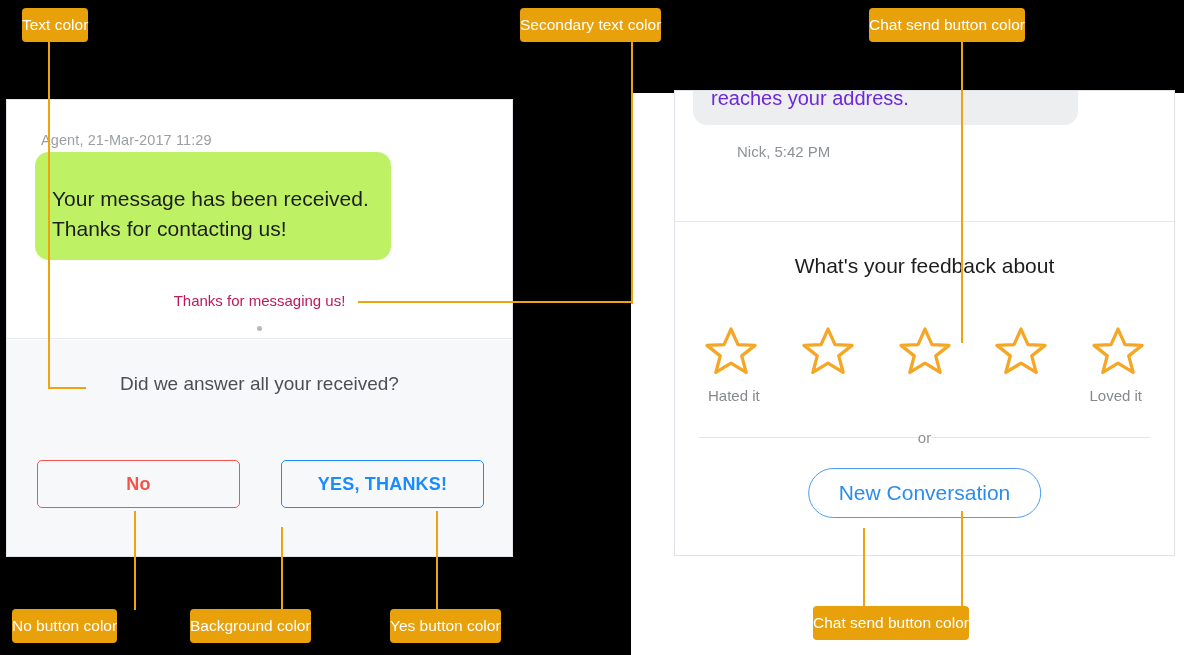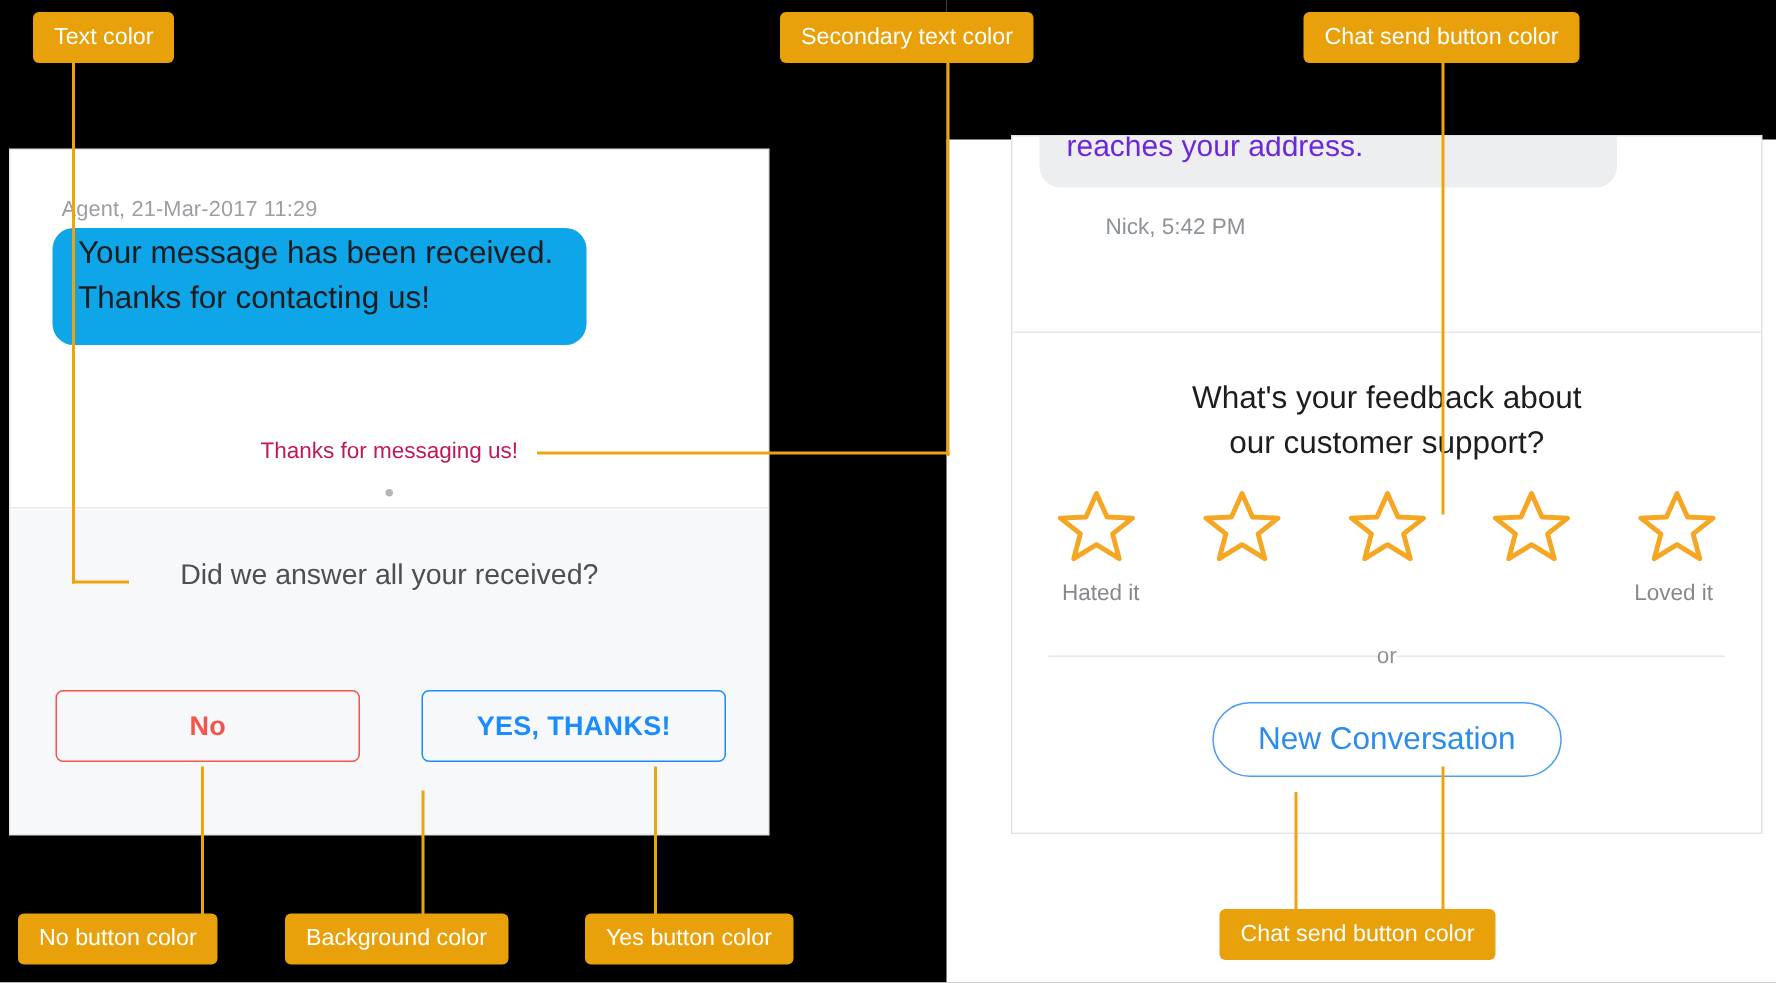--- a/index.html
+++ b/index.html
@@ -49,23 +49,23 @@
     font-size: 14.5px;
     color: #9b9fa3;
     letter-spacing: 0.1px;
   }
   .bubble {
     position: absolute;
     left: 28px;
     top: 52px;
     width: 356px;
     box-sizing: border-box;
-    background: #0ea5e9;
+    background: #bef264;
     border-radius: 14px;
-    padding: 2px 17px 16px 17px;
+    padding: 32px 17px 16px 17px;
     font-size: 21px;
     line-height: 30px;
     color: #1d1d1f;
   }
   .bubble::after {
     content: "";
     position: absolute;
     left: -6px;
     bottom: 0px;
     width: 18px;
@@ -243,21 +243,21 @@
     white-space: nowrap;
   }
 
   
   .callout {
     position: absolute;
     background: #e8a00b;
     color: #ffffff;
     font-size: 15.5px;
     border-radius: 4px;
-    padding: 8px 14px;
+    padding: 8px 0;
     white-space: nowrap;
     box-sizing: border-box;
   }
   .leader {
     position: absolute;
     background: #eda40f;
   }
   .leader-v { width: 2px; }
   .leader-h { height: 2px; }
 </style>
@@ -290,21 +290,20 @@
   <div id="right-panel">
 
     <div id="right-chat">
       <div class="bubble-partial">reaches your address.</div>
       <div class="msg-meta-right">Nick, 5:42 PM</div>
     </div>
 
     <div id="rating-area">
       <div class="rating-title">
         <div>What's your feedback about</div>
-        <div>our customer support?</div>
       </div>
 
       <div class="stars">
         <span>
             <svg class="star-icon" viewBox="0 0 24 24" fill="none" stroke="#f5a623" stroke-width="1.4" stroke-linejoin="round">
               <polygon points="12,2.6 15,9.3 22.3,9.6 16.6,14.1 18.5,21.2 12,17.2 5.5,21.2 7.4,14.1 1.7,9.6 9,9.3"></polygon>
             </svg>
           </span>
         <span>
             <svg class="star-icon" viewBox="0 0 24 24" fill="none" stroke="#f5a623" stroke-width="1.4" stroke-linejoin="round">

